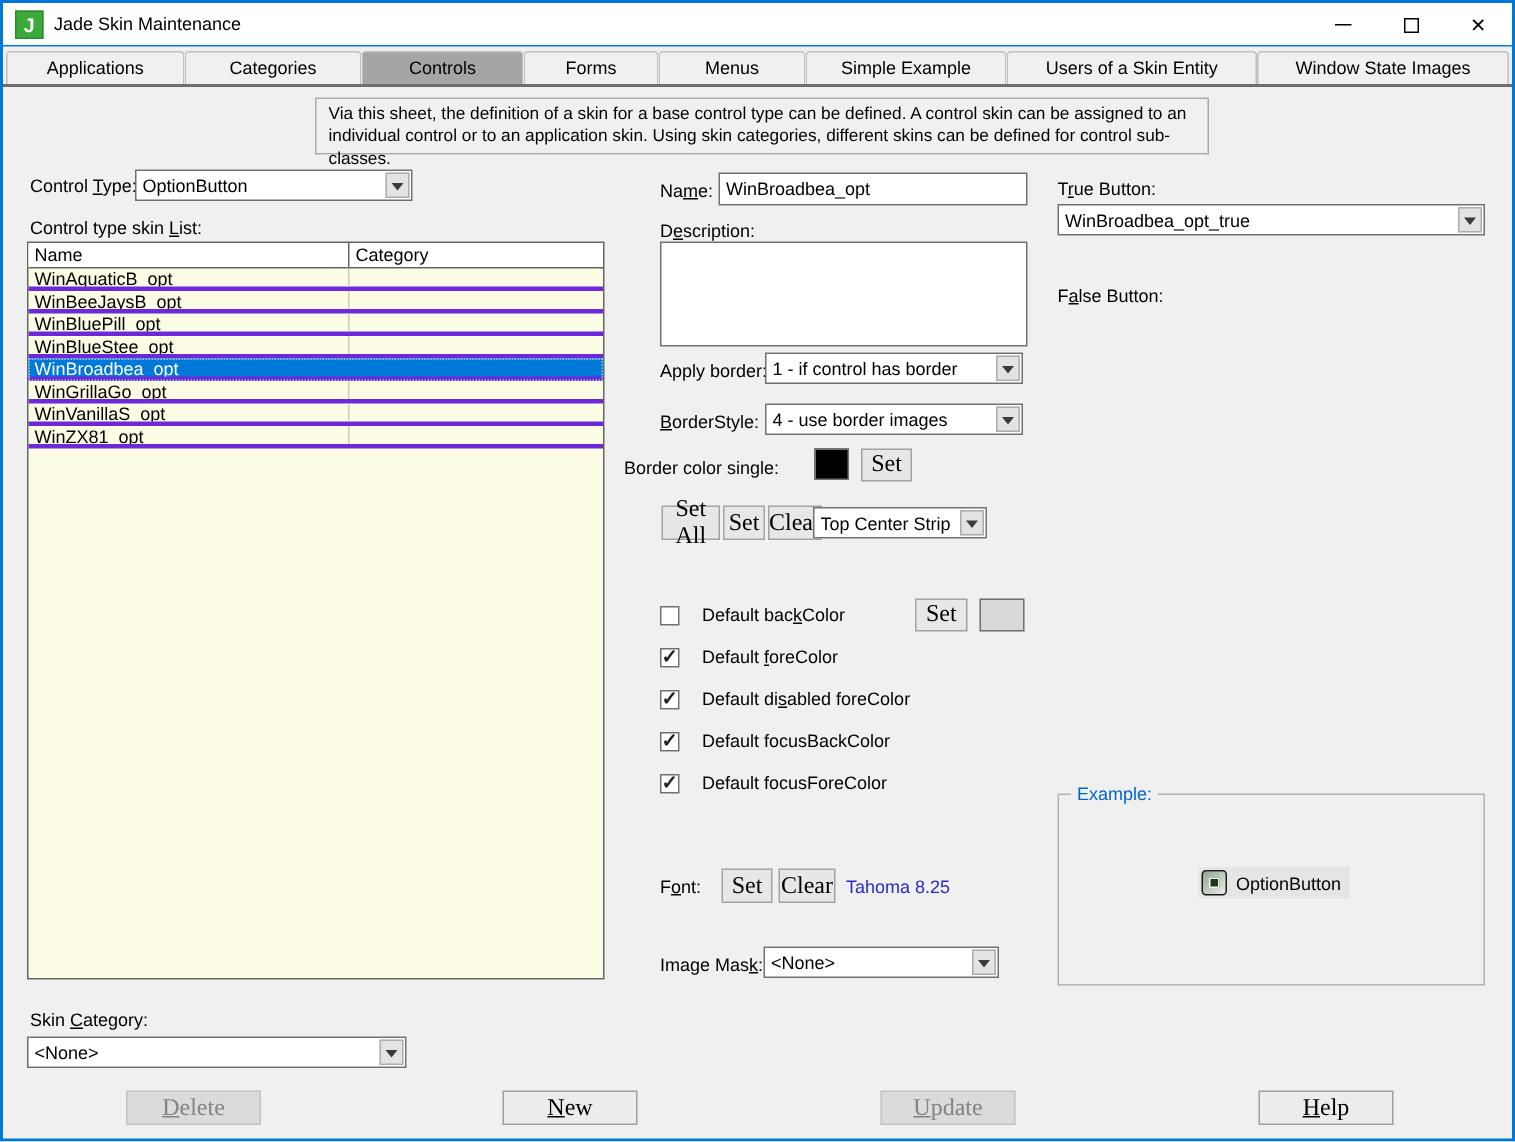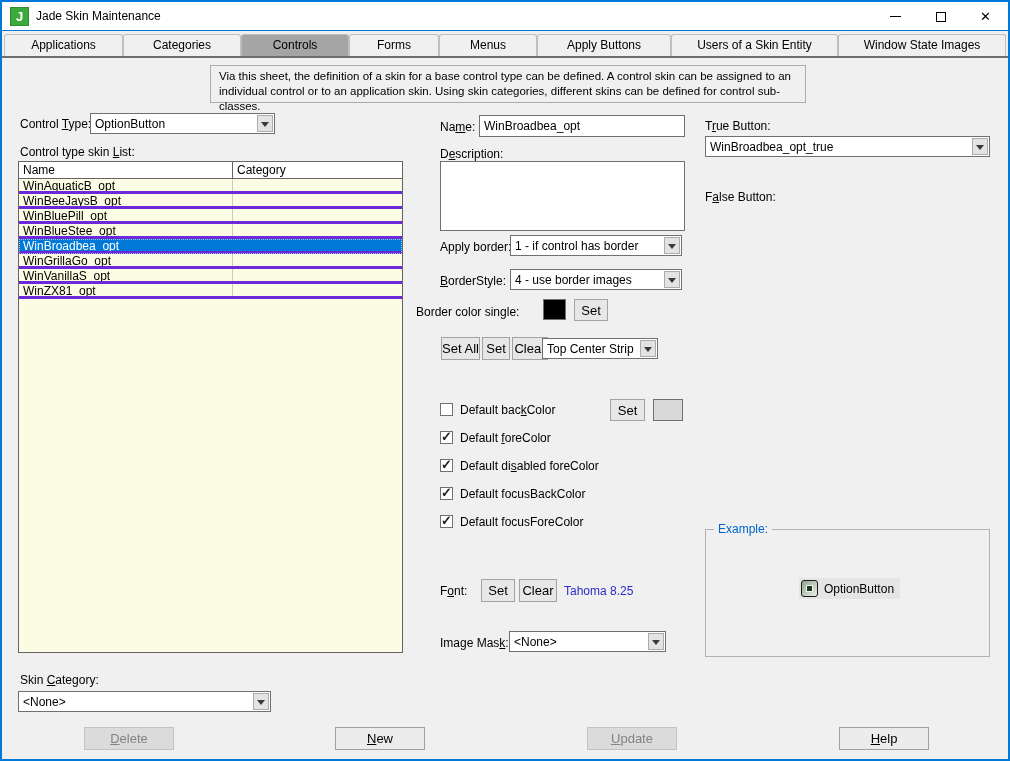--- a/index.html
+++ b/index.html
@@ -38,30 +38,30 @@
   .lbl { position:absolute; white-space:nowrap; }
   .dd { position:absolute; height:21px; background:#fff; border:1px solid #707070;
         display:flex; align-items:center; }
   .dd .txt { flex:1; padding:0 4px; white-space:nowrap; overflow:hidden; }
   .dd .arrowbtn { width:16px; align-self:stretch; margin:1px; background:#E3E3E3;
                   border:1px solid #ACACAC; display:flex; align-items:center; justify-content:center; }
   .dd .arrowbtn::after { content:''; width:0; height:0; border:4px solid transparent;
                          border-top:5px solid #3A3A3A; margin-top:5px; }
 
   .btn { position:absolute; background:#E7E7E7; border:1px solid #A3A3A3; text-align:center;
-         font-size:13px; display:flex; align-items:center; justify-content:center; }
+         font-size:16px; display:flex; align-items:center; justify-content:center;font-family:Liberation Serif, serif; }
   .btn.big { height:23px; width:90px; background:#ECECEC; border-color:#A0A0A0; }
   .btn.disabled { background:#DBDBDB; border-color:#C3C3C3; color:#838383; }
 
   .field { position:absolute; background:#fff; border:1px solid #707070; }
   input.field { font-family:"Liberation Sans",sans-serif; font-size:12px; padding:0 4px; }
 
   .swatch { position:absolute; border:1px solid #707070; }
 
-  .cb-row { position:absolute; height:14px; display:flex; align-items:flex-start; }
+  .cb-row { position:absolute; height:14px; display:flex; align-items:flex-end;gap:8px; }
   .cb-box { width:13px; height:13px; background:#fff; border:1px solid #707070; margin-right:7px;
             position:relative; flex:0 0 13px; }
   .cb-box .mark { display:none; position:absolute; left:0px; top:-3px; font-size:13px;
                   font-weight:bold; color:#222; }
   .cb-row.checked .cb-box .mark { display:block; }
 
   
   .skinlist { position:absolute; left:16px; top:159px; width:385px; height:492px;
               background:#FCFCE4; border:1px solid #646464; }
   .skinlist .hdr { display:flex; height:17px; background:#FFFFFF; border-bottom:1px solid #646464; }
@@ -110,21 +110,21 @@
       </div>
     </div>
   </div>
 
   <div class="tabbar">
     <div class="tab" style="width:119px">Applications</div>
     <div class="tab" style="width:118px">Categories</div>
     <div class="tab selected" style="width:108px">Controls</div>
     <div class="tab" style="width:90px">Forms</div>
     <div class="tab" style="width:98px">Menus</div>
-    <div class="tab" style="width:134px">Apply Buttons</div>
+    <div class="tab" style="width:134px">Simple Example</div>
     <div class="tab" style="flex:1">Users of a Skin Entity</div>
     <div class="tab" style="width:168px">Window State Images</div>
   </div>
   <div class="tab-underline"></div>
 
   <div class="info-panel">
     <div>Via this sheet, the definition of a skin for a base control type can be defined. A control skin can be assigned to an</div>
     <div>individual control or to an application skin. Using skin categories, different skins can be defined for control sub-classes.</div>
   </div>
 

